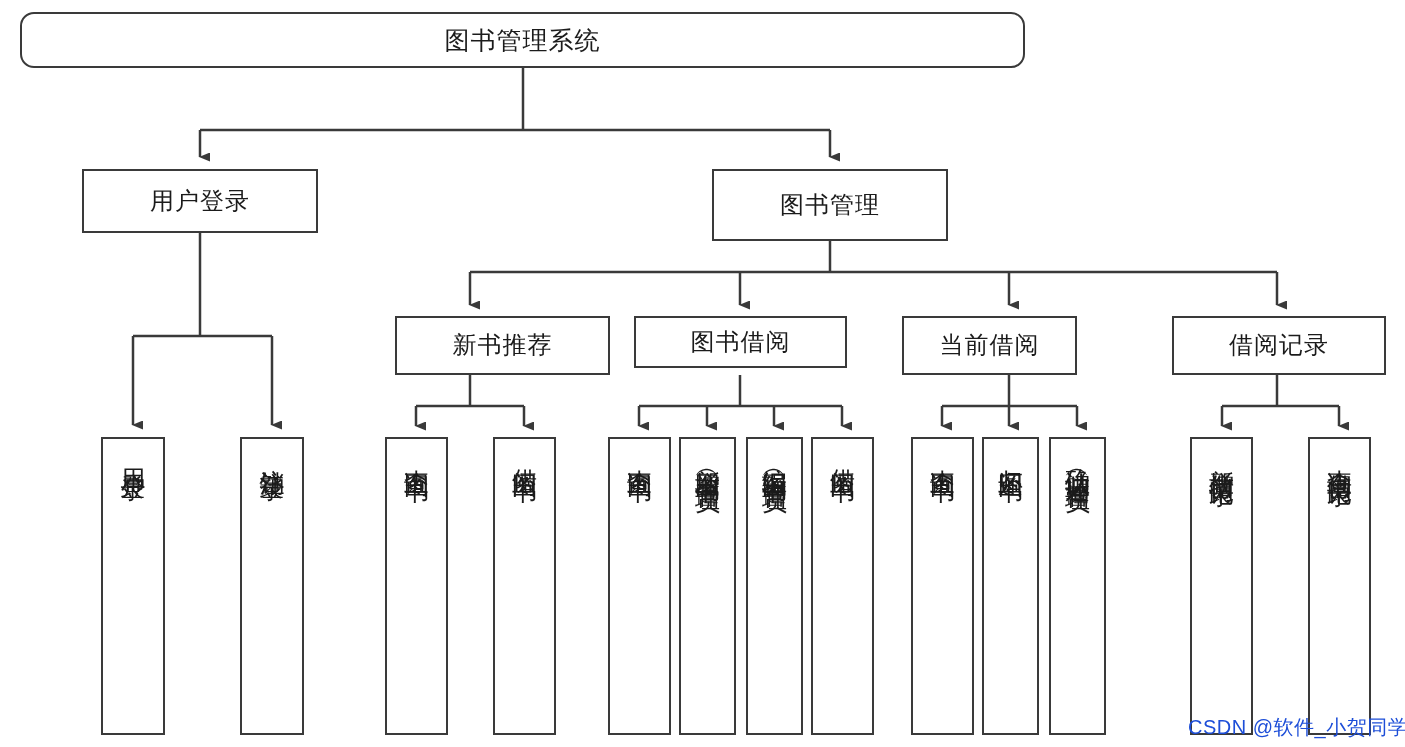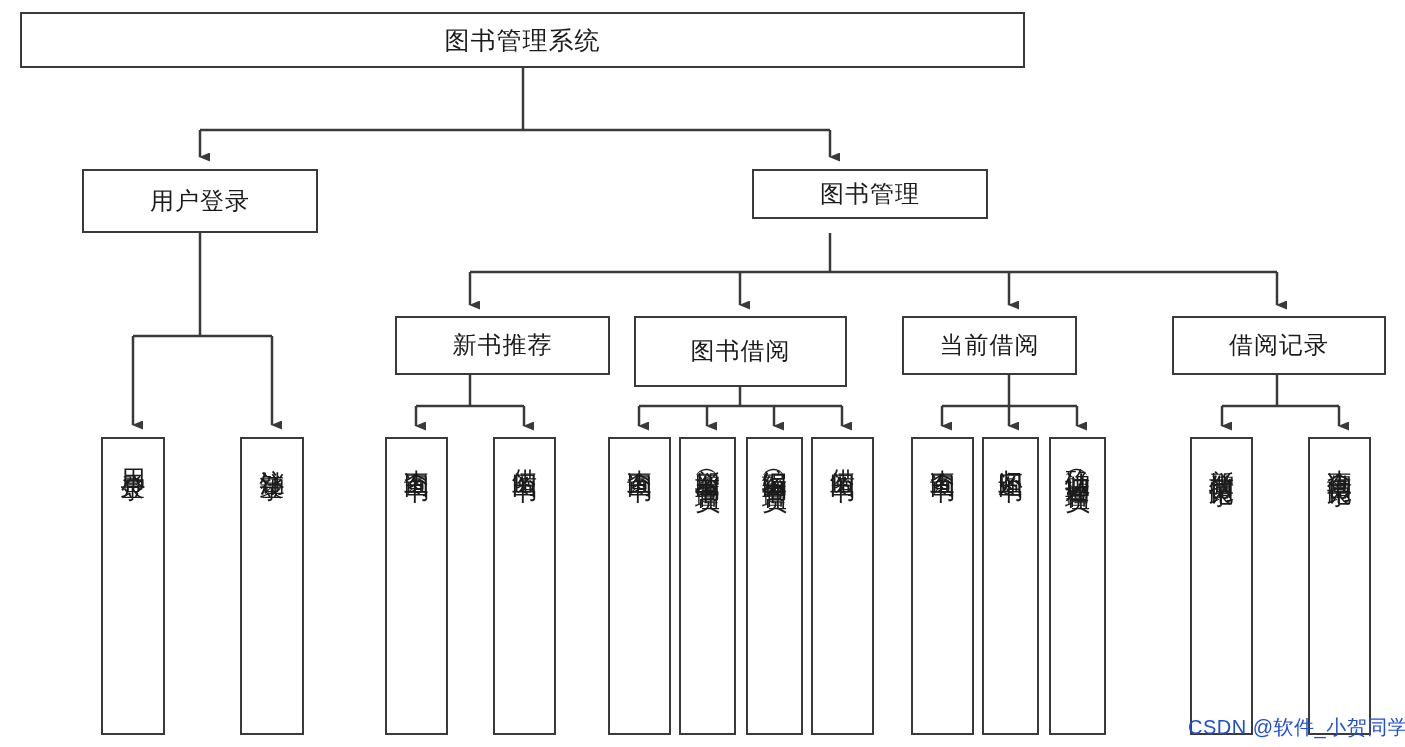--- a/index.html
+++ b/index.html
@@ -120,35 +120,35 @@
       <path d="M1009,406 L1009,426" marker-end="url(#arrow)"></path>
       <path d="M1077,406 L1077,426" marker-end="url(#arrow)"></path>
 
       <path d="M1277,375 L1277,406"></path>
       <path d="M1222,406 L1339,406"></path>
       <path d="M1222,406 L1222,426" marker-end="url(#arrow)"></path>
       <path d="M1339,406 L1339,426" marker-end="url(#arrow)"></path>
     </g>
   </svg>
 
-  <div class="node root horiz" style="left:20px; top:12px; width:1005px; height:56px;">
+  <div class="node root horiz" style="left:20px; top:12px; width:1005px; height:56px;border-radius:14px;">
     <span class="label">图书管理系统</span>
   </div>
 
   <div class="node horiz" style="left:82px; top:169px; width:236px; height:64px;">
     <span class="label">用户登录</span>
   </div>
-  <div class="node horiz" style="left:752px; top:169px; width:236px; height:50px;">
+  <div class="node horiz" style="left:712px; top:169px; width:236px; height:72px;">
     <span class="label">图书管理</span>
   </div>
 
   <div class="node horiz" style="left:363px; top:316px; width:215px; height:59px;margin-left:32px;">
     <span class="label">新书推荐</span>
   </div>
-  <div class="node horiz" style="left:634px; top:316px; width:213px; height:71px;">
+  <div class="node horiz" style="left:634px; top:316px; width:213px; height:52px;">
     <span class="label">图书借阅</span>
   </div>
   <div class="node horiz" style="left:902px; top:316px; width:175px; height:59px;">
     <span class="label">当前借阅</span>
   </div>
   <div class="node horiz" style="left:1172px; top:316px; width:214px; height:59px;">
     <span class="label">借阅记录</span>
   </div>
 
   <div class="node vert" style="left:101px; top:437px; width:64px; height:298px;">

